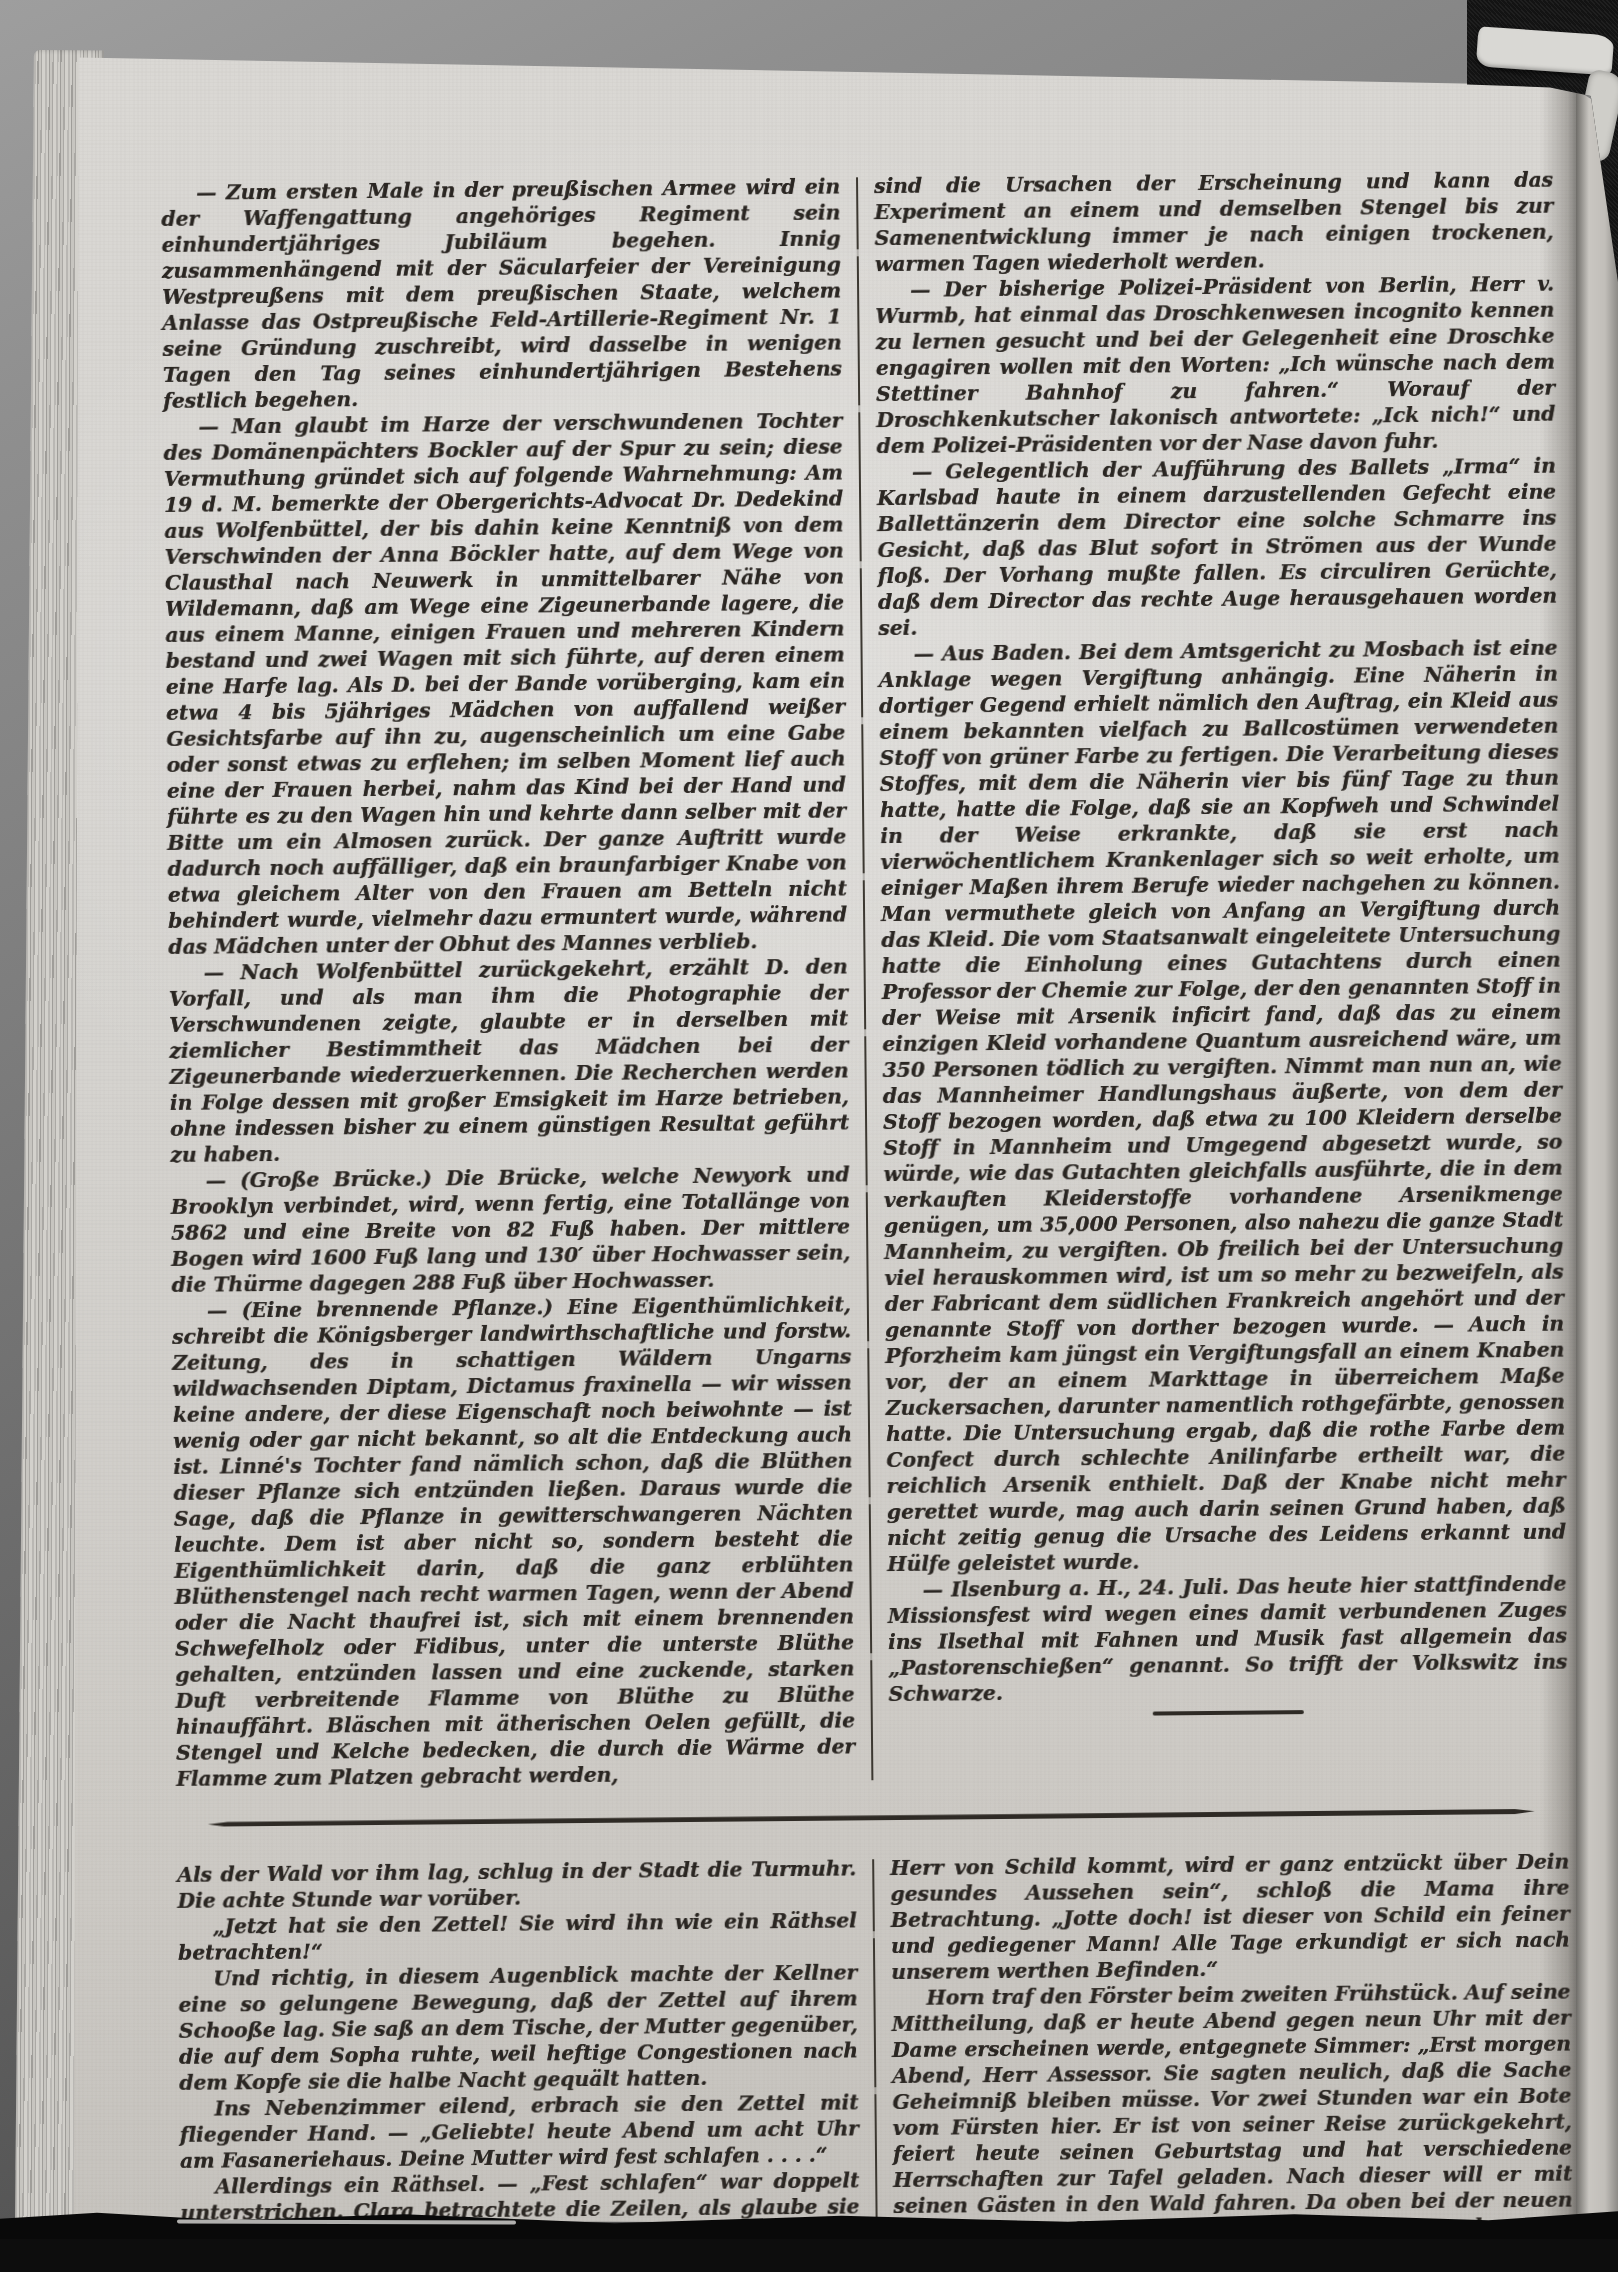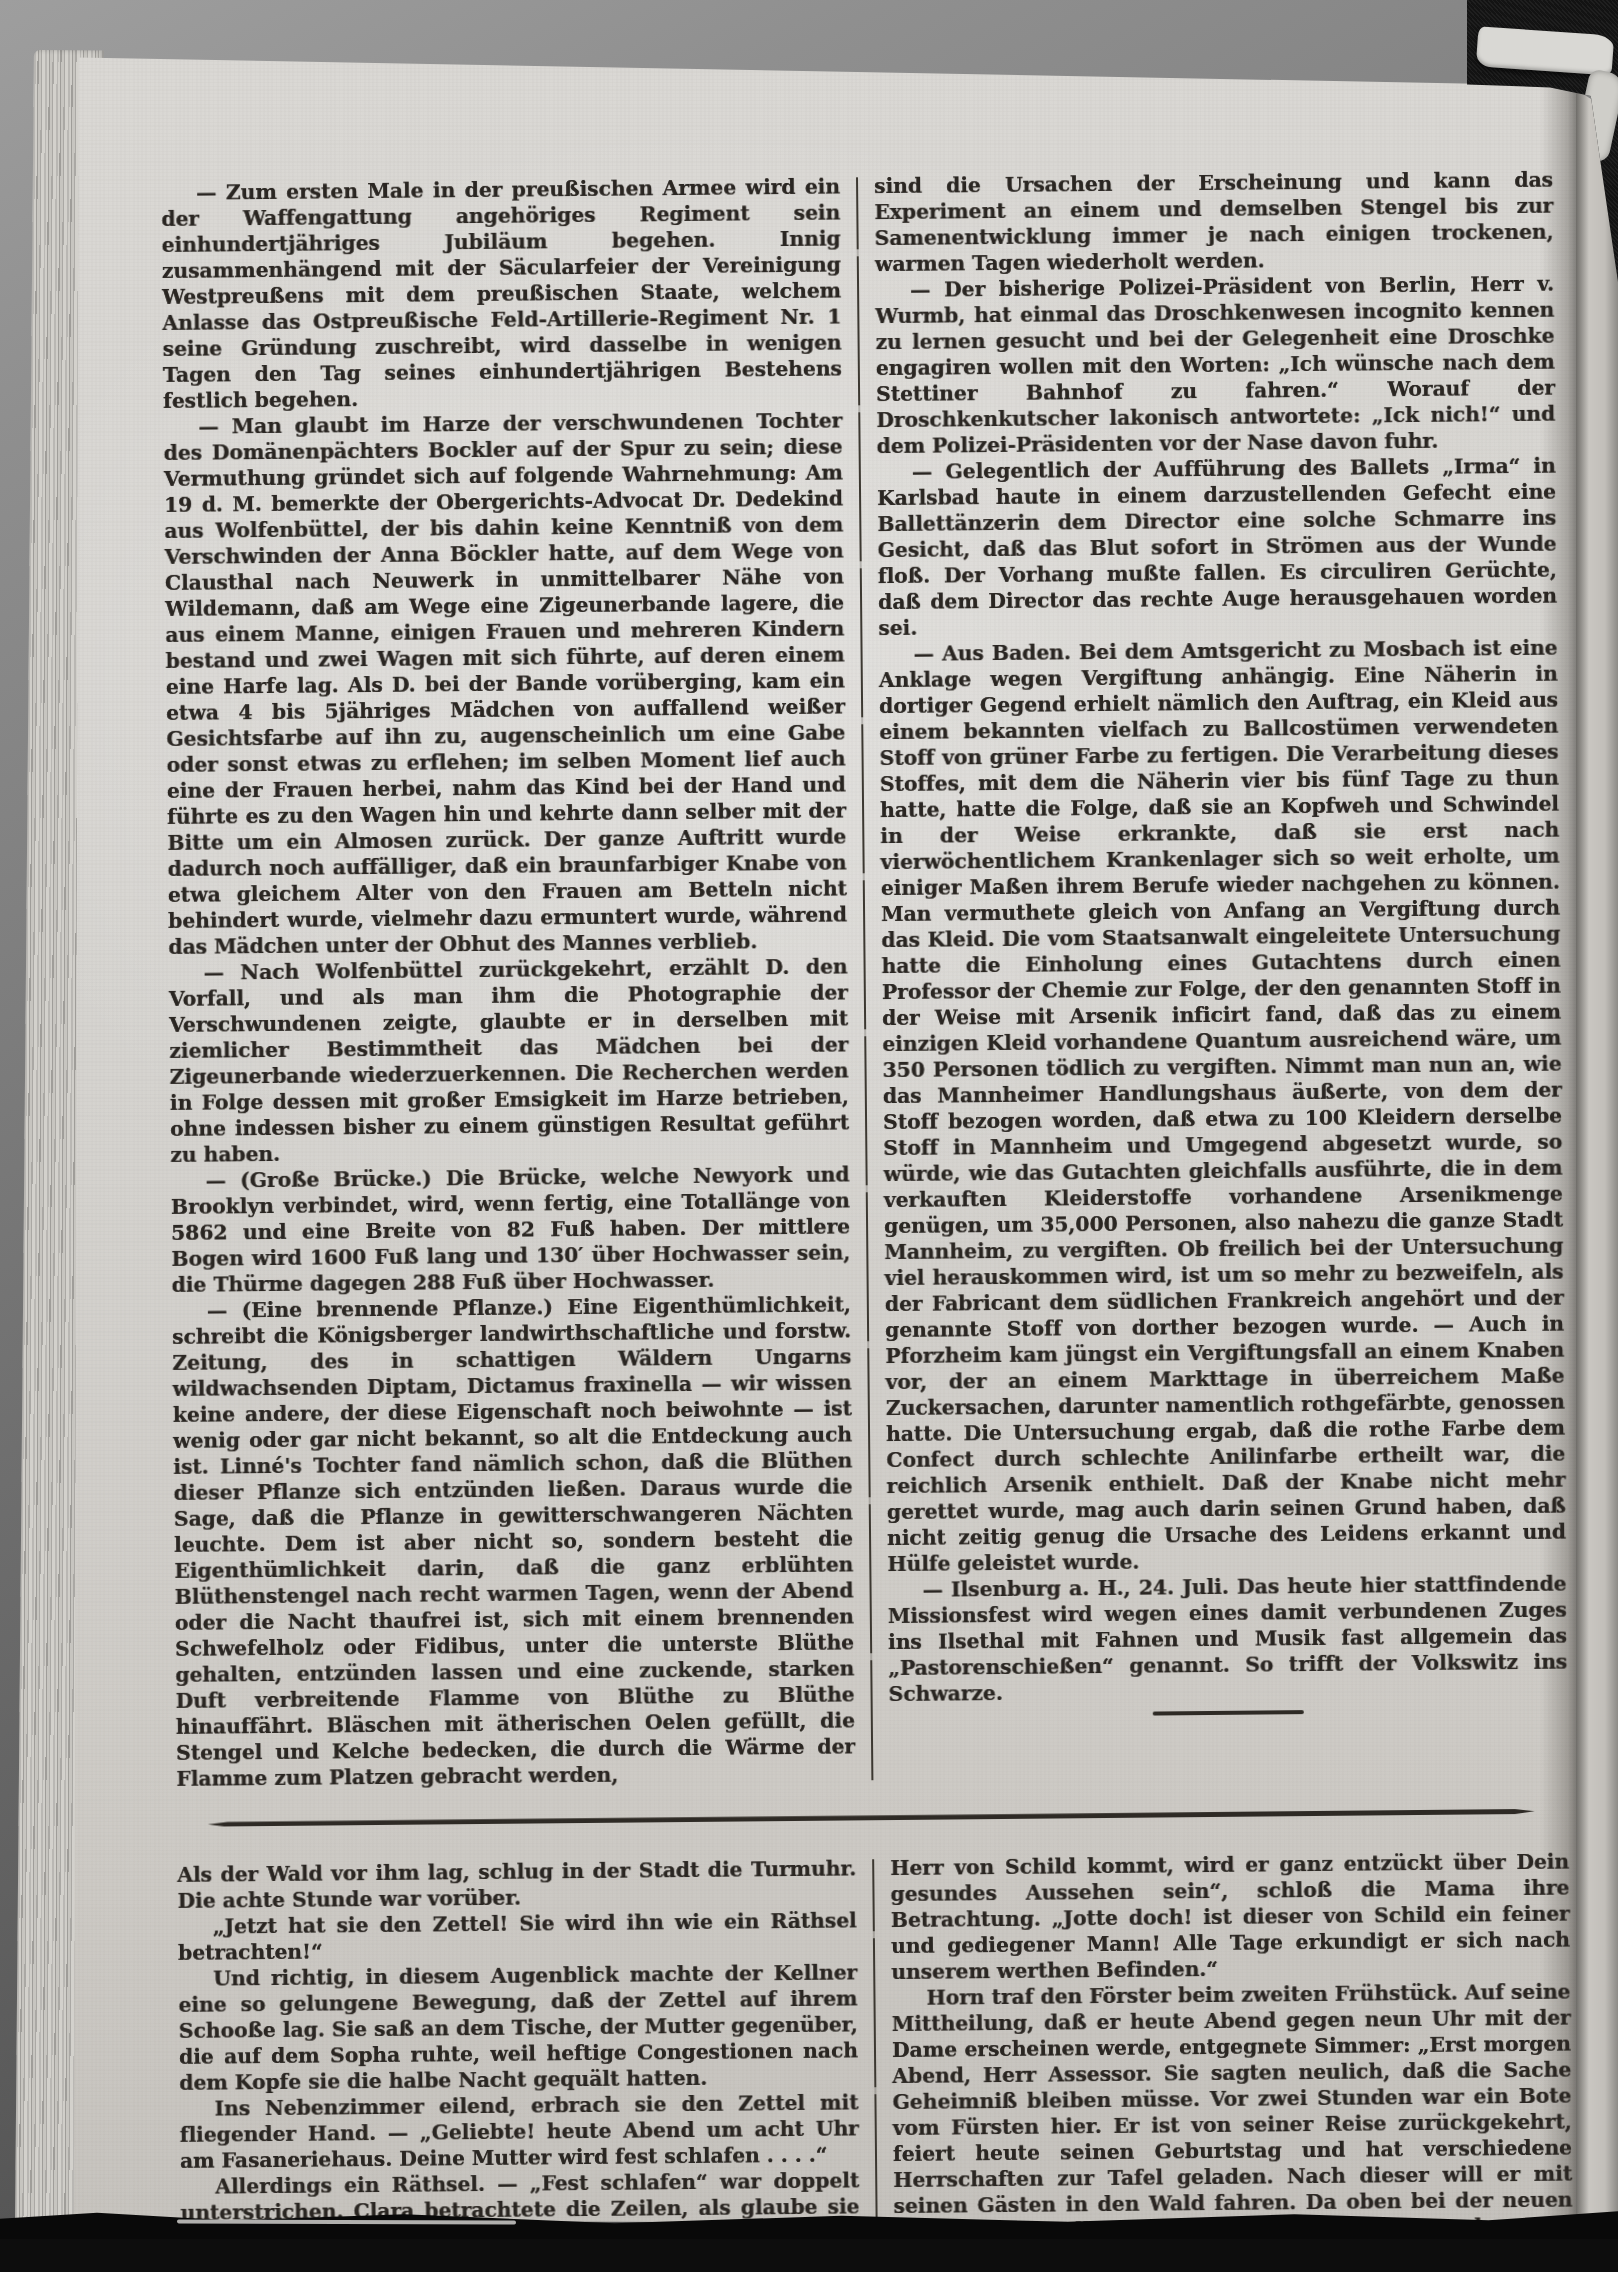--- a/index.html
+++ b/index.html
@@ -1,17 +1,17 @@
 <!DOCTYPE html>
 <html lang="de" style="font-size:9.6px"><head>
 <meta charset="utf-8">
 <style>
   html,body{margin:0;padding:0;background:#0d0d0d;}
   #photo{position:relative;width:1618px;height:2239px;overflow:hidden;
-         font-family:"DejaVu Serif","Liberation Serif",serif;}
+         font-family:"DejaVu Serif","Liberation Serif",serif;font-style:italic;}
 
   
   .backdrop{position:absolute;inset:0;
     background:linear-gradient(155deg,#9e9e9e 0%,#8f8f8f 14%,#7d7d7d 34%,#646464 60%,#4c4c4c 85%,#414141 100%);}
 
   
   .binding{position:absolute;left:1467px;top:0;width:151px;height:282px;background:#131313;
     clip-path:polygon(0 0,100% 0,100% 100%,82% 34%,55% 31%,0 30%);
     background-image:repeating-linear-gradient(47deg,rgba(255,255,255,.05) 0 1.2px,transparent 1.2px 3px);}
   .torn{position:absolute;left:9.6px;top:31px;width:136px;height:40px;background:#d9d8d4;

